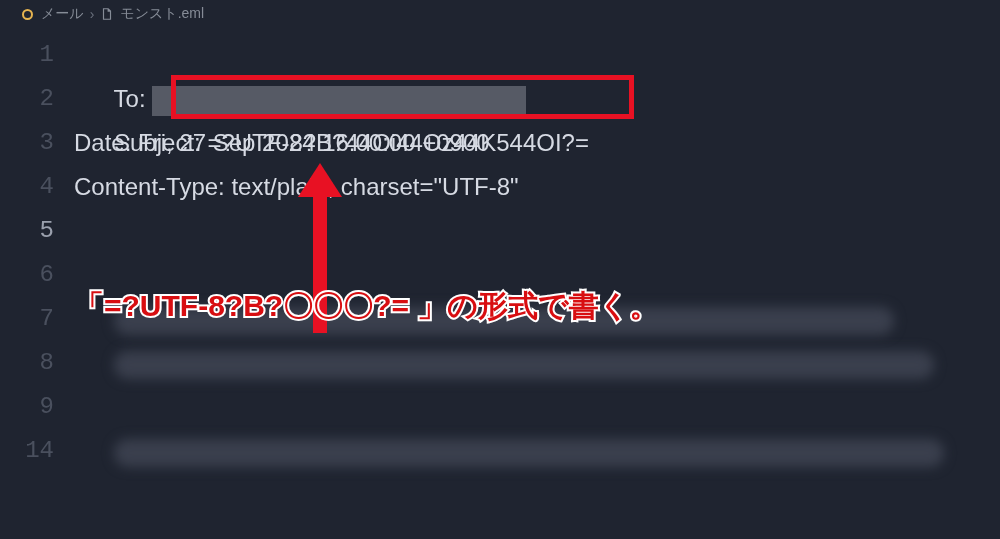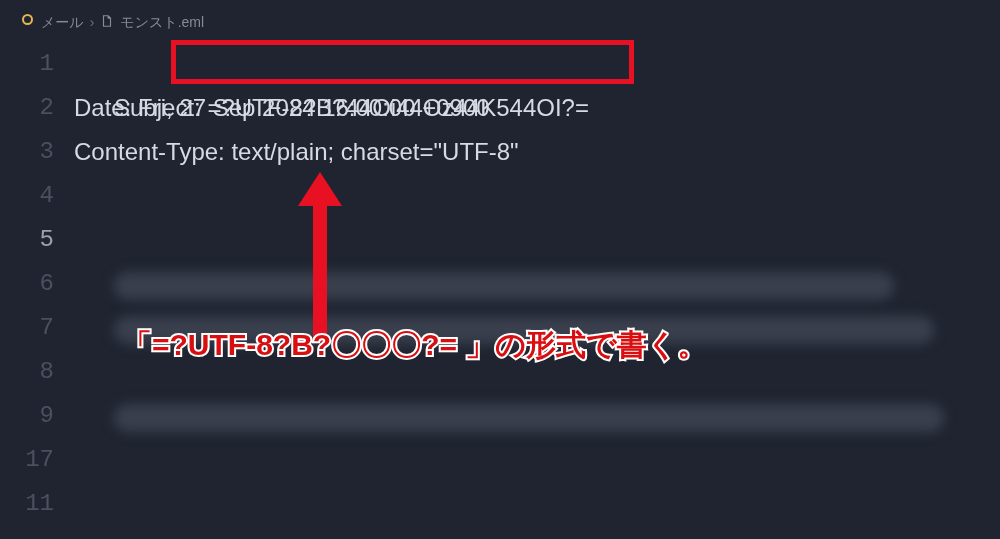--- a/index.html
+++ b/index.html
@@ -11,22 +11,22 @@
       background: #1f2430;
       font-family: "Segoe UI", Arial, sans-serif;
       width: 1000px;
       height: 539px;
       overflow: hidden;
       color: #cbcfd8;
       position: relative;
     }
     .breadcrumb {
       display: flex;
-      align-items: flex-start;
-      padding: 14px 8px 10px 22px;
+      align-items: center;
+      padding: 5px 8px 10px 22px;
       font-size: 14px;
       color: #868c97;
       gap: 4px;
     }
     .bc-circle {
       width: 11px;
       height: 11px;
       border: 2px solid #e6b450;
       border-radius: 50%;
       margin-right: 4px;
@@ -120,24 +120,26 @@
   <div class="gutter">
     <div class="line">1</div>
     <div class="line">2</div>
     <div class="line">3</div>
     <div class="line">4</div>
     <div class="line current">5</div>
     <div class="line">6</div>
     <div class="line">7</div>
     <div class="line">8</div>
     <div class="line">9</div>
-    <div class="line">17</div>
-    <div class="line">11</div>
+    <div class="line">14</div>
   </div>
   <div class="code">
+    <div class="line">
+      <span>To: </span><span class="redact" style="width:374px;"></span>
+    </div>
     <div class="line">
       <span>Subject: </span><span>=?UTF-8?B?44Oi44Oz44K544OI?=</span>
       <div class="redbox" style="left:97px;top:-2px;width:463px;height:44px;"></div>
     </div>
     <div class="line">Date: Fri, 27 Sep 2024 16:00:00 +0900</div>
     <div class="line">Content-Type: text/plain; charset="UTF-8"</div>
     <div class="line"></div>
     <div class="line">
       <span class="blur-block" style="width:780px;margin-left:0px;"></span>
     </div>
@@ -148,17 +150,17 @@
     <div class="line">
       <span class="blur-block" style="width:830px;margin-left:0px;"></span>
     </div>
     <div class="line"></div>
 
     <svg class="arrow-wrap" style="left:216px;top:130px;width:60px;height:170px;" viewBox="0 0 60 170">
       <path d="M30 170 L30 20" stroke="#e81123" stroke-width="14" fill="none"></path>
       <path d="M30 0 L8 34 L52 34 Z" fill="#e81123"></path>
     </svg>
 
-    <div class="overlay-text" style="left:0px;top:280px;margin-left:48px;">
+    <div class="overlay-text" style="left:0px;top:250px;">
       <div>「=?UTF-8?B?〇〇〇?= 」の形式で書く。</div>
     </div>
   </div>
 </div>
 
 </body></html>

